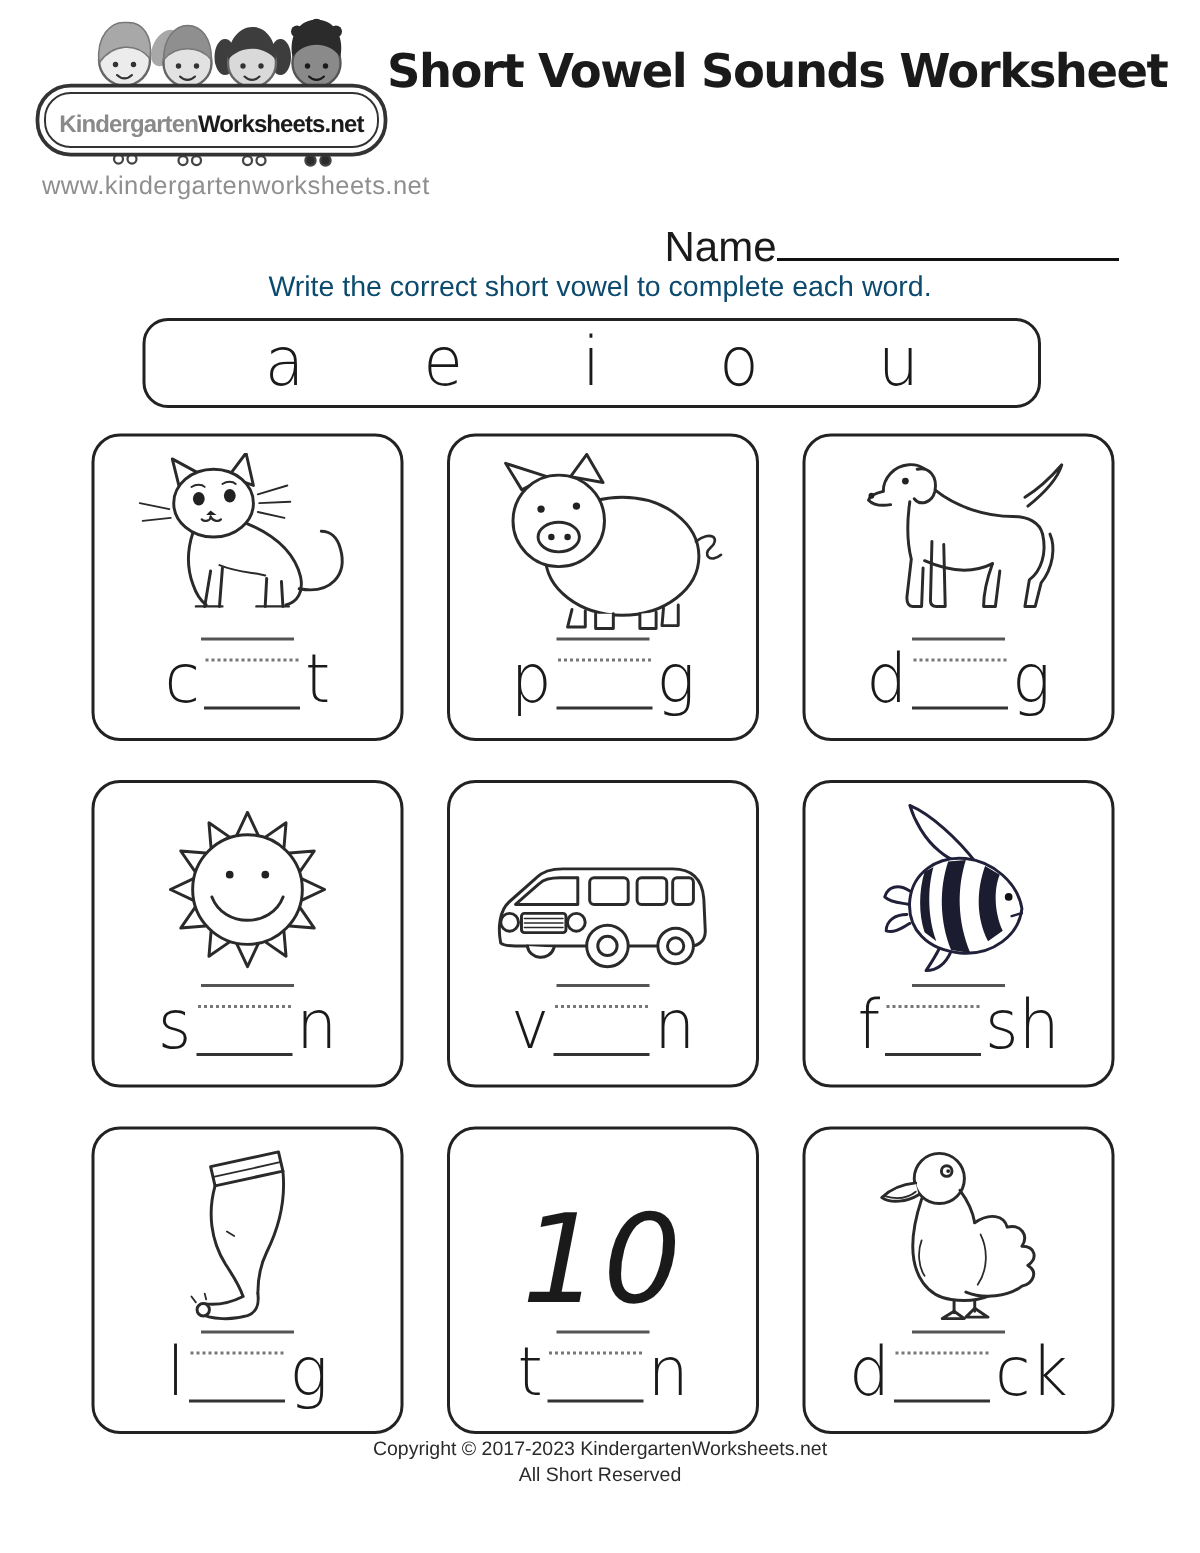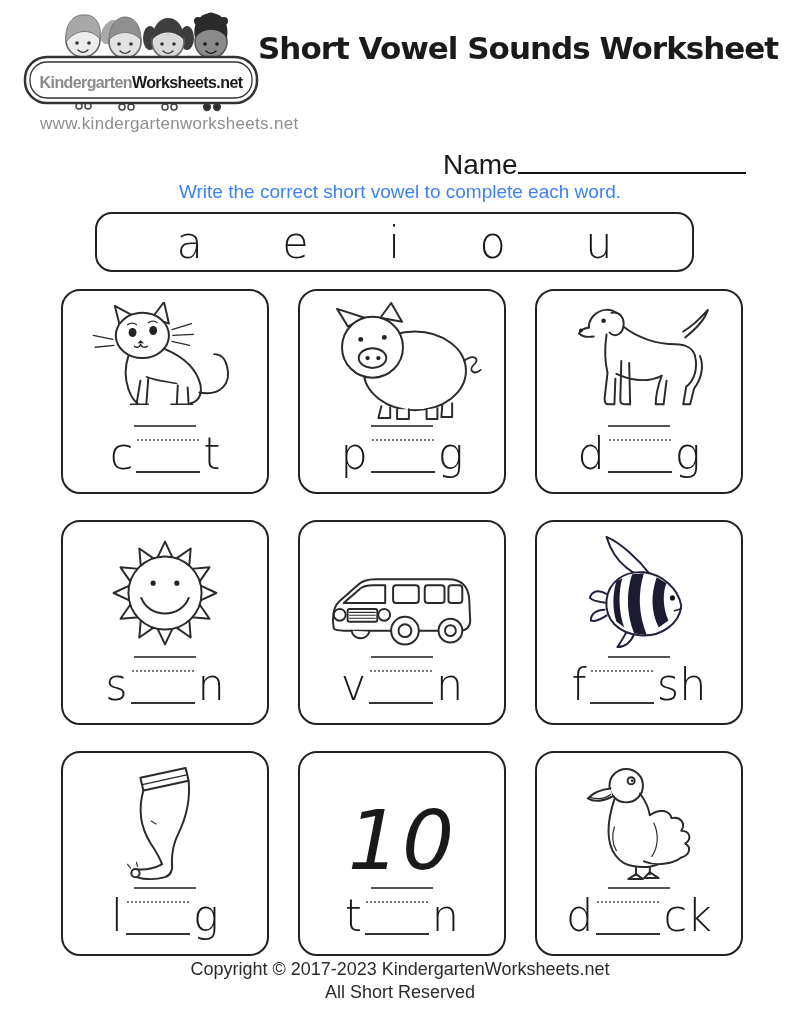--- a/index.html
+++ b/index.html
@@ -1,31 +1,31 @@
 <!DOCTYPE html>
 <html><head>
 <meta charset="utf-8">
 <style>
   html,body{margin:0;padding:0;background:#ffffff;}
   body{width:800px;height:1035px;position:relative;overflow:hidden;
        font-family:"Liberation Sans",sans-serif;color:#1a1a1a;}
 
   
   .logo{position:absolute;left:21px;top:8px;}
-  .site-url{position:absolute;left:28px;top:114px;font-size:17px;color:#8f8f8f;letter-spacing:.3px;margin-left:12px;}
+  .site-url{position:absolute;left:28px;top:114px;font-size:17px;color:#8f8f8f;letter-spacing:.3px;}
   .page-title{position:absolute;left:258px;top:30px;width:536px;
               font-family:"DejaVu Sans",sans-serif;font-size:31px;font-weight:600;
               letter-spacing:-1px;white-space:nowrap;}
   .name-row{position:absolute;left:443px;top:118px;font-size:28px;white-space:nowrap;margin-top:30px;}
   .name-line{display:inline-block;width:228px;height:24px;border-bottom:2.5px solid #111;
              vertical-align:baseline;}
 
   
   .instruction{position:absolute;left:0;top:181px;width:800px;text-align:center;
-               font-size:19px;color:#3b82f6;}
+               font-size:19px;color:#0c4a6e;}
   .vowel-box{position:absolute;left:95px;top:212px;width:595px;height:56px;
              border:2px solid #222;border-radius:17px;display:flex;
              justify-content:space-evenly;align-items:center;background:#fff;}
   .vowel{font-family:"DejaVu Sans",sans-serif;font-size:43px;font-weight:200;
          line-height:1;transform:scaleY(1.05);}
 
   
   .grid{position:absolute;left:61px;top:289px;display:grid;
         grid-template-columns:repeat(3,208px);grid-auto-rows:205px;
         column-gap:29px;row-gap:26px;}
@@ -38,21 +38,21 @@
   .ltr{transform:scaleY(1.05);}
   .blank{width:64px;height:37px;border-bottom:2.5px solid #333;position:relative;
          margin:0 3px 6px 3px;align-self:flex-end;}
   .blank::before{content:"";position:absolute;left:1px;right:1px;top:5px;
                  border-top:2px dotted #777;}
   .big-number{font-family:"DejaVu Sans",sans-serif;font-size:82px;font-weight:200;
               line-height:1.05;letter-spacing:2px;}
 
   
   .footer{position:absolute;left:0;top:958px;width:800px;text-align:center;
-          font-size:18px;color:#2b2b2b;line-height:1.3;}
+          font-size:13px;color:#2b2b2b;line-height:1.3;}
 </style>
 </head>
 <body>
 
 <div class="logo">
   <svg width="240" height="106" viewBox="0 0 240 106">
     <g stroke-linecap="round" stroke-linejoin="round">
 
       <ellipse cx="89" cy="24" rx="8" ry="13" fill="#a8a8a8" transform="rotate(28,89,24)"></ellipse>
       <circle cx="62" cy="32" r="17" fill="#ececec" stroke="#666" stroke-width="1.6"></circle>

